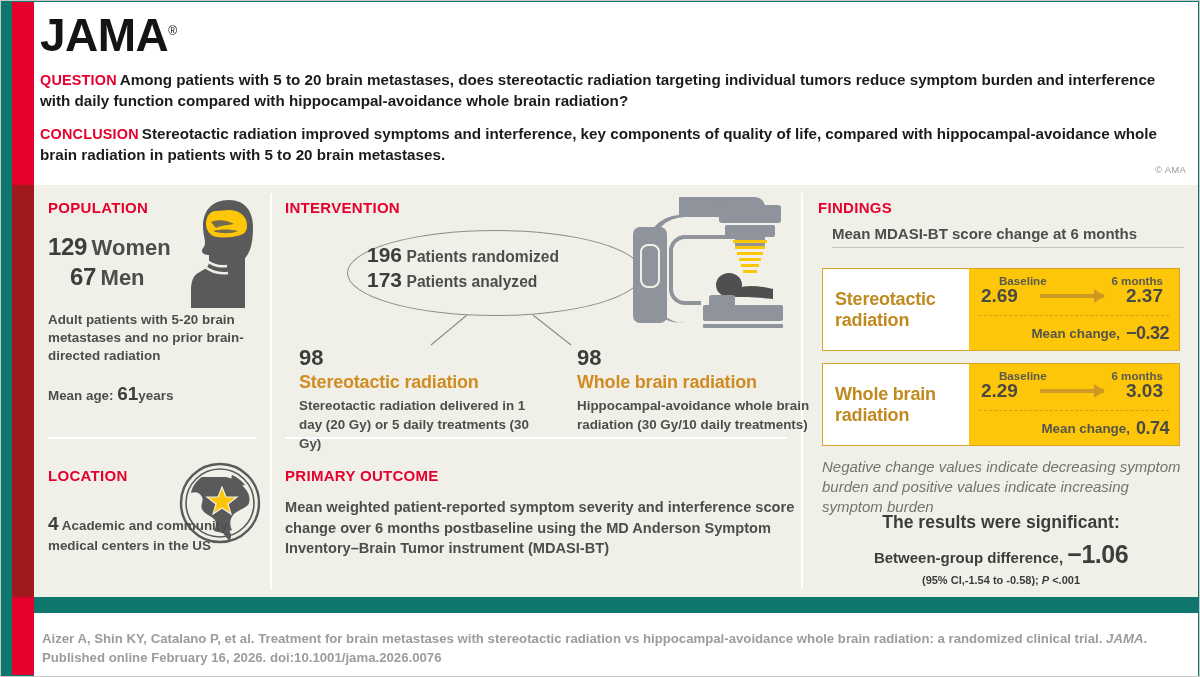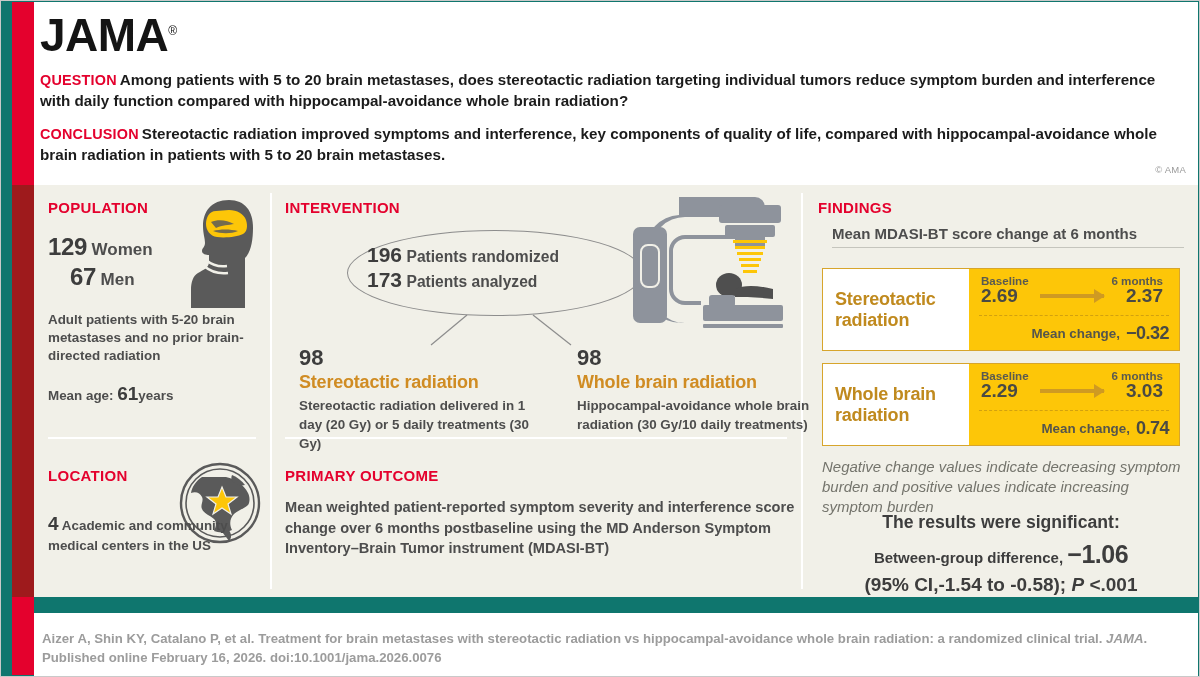--- a/index.html
+++ b/index.html
@@ -81,21 +81,21 @@
 
   
   .pop{position:absolute;left:0;top:0;width:236px;height:268px;}
   .pop .sec-head{position:absolute;left:14px;top:14px;}
   .pop-fig{position:absolute;left:155px;top:13px;width:72px;height:110px;}
   .pop-counts{position:absolute;left:14px;top:48px;width:140px;text-align:left;}
   .cnt-row{white-space:nowrap;margin-bottom:2px;color:#4d4d4d;}
   .cnt-row .num{
     font-size:24px;font-weight:700;color:#3d3d3d;letter-spacing:-.3px;
   }
-  .cnt-row .lbl{font-size:17px;font-weight:600;color:#4d4d4d;}
+  .cnt-row .lbl{font-size:22px;font-weight:600;color:#4d4d4d;}
   .cnt-pad{padding-left:22px;}
   .pop-desc{position:absolute;left:14px;top:126px;width:212px;}
   .pop-age{position:absolute;left:14px;top:198px;width:212px;
     font-size:13.4px;color:#4d4d4d;font-weight:600;}
   .pop-age b{font-size:19px;font-weight:700;color:#3d3d3d;}
   .pop-div{position:absolute;left:14px;right:14px;top:252px;}
 
   
   .loc{position:absolute;left:0;top:268px;width:236px;}
   .loc .sec-head{position:absolute;left:14px;top:14px;}
@@ -161,21 +161,21 @@
   .fbox .lhs span{
     font-size:18px;font-weight:700;color:#c08a1e;line-height:1.16;
     letter-spacing:-.2px;
   }
   .fbox .rhs{
     flex:1;background:#fdc608;position:relative;box-sizing:border-box;
   }
   .rhs-top{
     position:relative;height:46px;padding:5px 10px 0 12px;box-sizing:border-box;
   }
-  .rhs-labels{display:flex;justify-content:space-between;padding-right:6px;}
+  .rhs-labels{display:flex;justify-content:space-between;padding-right:6px;margin-left:18px;}
   .rhs-labels span{font-size:11.6px;font-weight:700;color:#5a5a50;}
   .rhs-vals{
     display:flex;align-items:center;justify-content:space-between;
     padding-right:6px;margin-top:-2px;
   }
   .rhs-vals .v{font-size:19px;font-weight:600;color:#4a4a44;}
   .arrow{
     position:relative;flex:1;height:4px;background:#cf9a22;margin:0 7px;
     max-width:64px;
   }
@@ -198,21 +198,21 @@
   .fi-note{
     position:absolute;left:20px;right:16px;top:272px;
     font-size:15px;line-height:1.32;color:#74746c;font-style:italic;
   }
   .fi-res{
     position:absolute;left:16px;right:14px;top:327px;text-align:center;
   }
   .fi-res .l1{font-size:17.6px;font-weight:700;color:#3d3d3d;}
   .fi-res .l2{font-size:15px;font-weight:700;color:#3d3d3d;margin-top:7px;}
   .fi-res .l2 .big{font-size:25px;letter-spacing:-.5px;}
-  .fi-res .l3{font-size:19px;font-weight:600;color:#3d3d3d;margin-top:5px;}
+  .fi-res .l3{font-size:11px;font-weight:600;color:#3d3d3d;margin-top:5px;}
   .fi-res .l3 i{font-style:italic;}
 
   
   .footer{
     position:absolute;left:34px;top:597px;right:2px;height:78px;
     background:#ffffff;
     margin-top:16px;
   }
   .cite{
     position:absolute;left:8px;top:16px;right:18px;

